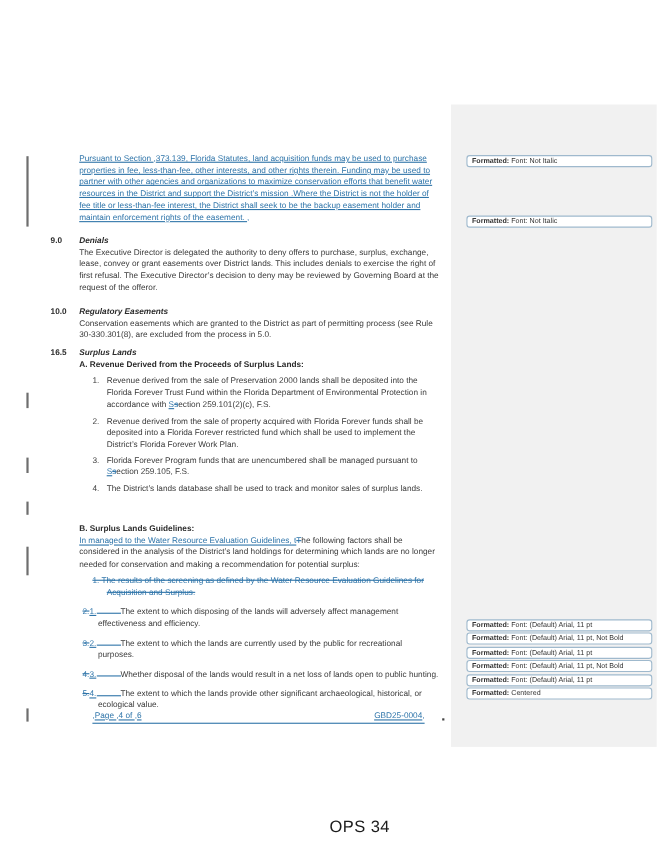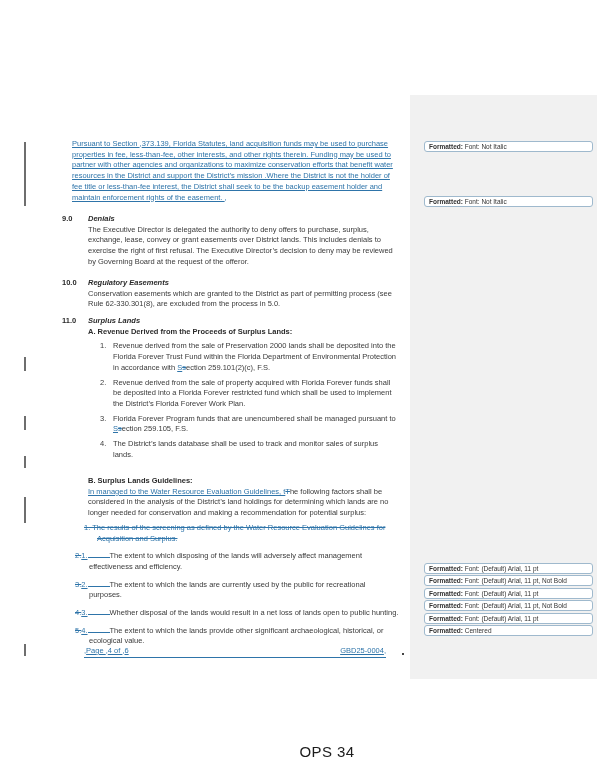--- a/index.html
+++ b/index.html
@@ -10,21 +10,21 @@
   }
   
   #doc{
     position:absolute;left:46px;top:0;width:354px;
     font-size:7.5px;line-height:10.7px;color:#3a3a3a;
   }
   .blk{position:absolute;left:0;width:354px;}
   .ins{color:#2e74a9;text-decoration:underline;}
   .del{color:#2e74a9;text-decoration:line-through;}
   .mk{color:#2e74a9;}
-  .sec{display:flex;margin-left:16px;}
+  .sec{display:flex;}
   .sec-num{width:26px;font-weight:bold;color:#2b2b2b;flex:none;}
   .sec-body{flex:1;}
   .sec-head{font-weight:bold;color:#2b2b2b;font-style:italic;}
   .a-item{display:flex;margin-left:12px;margin-top:4px;}
   .a-num{width:13px;flex:none;}
   .a-text{flex:1;}
   .para-ins{margin-left:26px;}
   .b-del-item{margin-left:38px;margin-top:4px;padding-left:13px;text-indent:-13px;}
   .b-renum{margin-left:29px;margin-top:5px;padding-left:14px;text-indent:-14px;}
   .tabgap{display:inline-block;width:22px;height:8px;border-bottom:1px solid #2e74a9;}
@@ -69,27 +69,27 @@
           <div class="sec-head">Denials</div>
           <div><span class="">The Executive Director is delegated the authority to deny offers to purchase, surplus, exchange, lease, convey or grant easements over District lands. This includes denials to exercise the right of first refusal. The Executive Director’s decision to deny may be reviewed by Governing Board at the request of the offeror.</span></div>
         </div>
       </div>
     </div>
     <div class="blk" style="top: 278px;">
       <div class="sec">
         <div class="sec-num">10.0</div>
         <div class="sec-body">
           <div class="sec-head">Regulatory Easements</div>
-          <div><span class="">Conservation easements which are granted to the District as part of permitting process (see Rule 62-330.301(8), are excluded from the process in 5.0.</span></div>
+          <div><span class="">Conservation easements which are granted to the District as part of permitting process (see Rule 30-330.301(8), are excluded from the process in 5.0.</span></div>
         </div>
       </div>
     </div>
     <div class="blk" style="top: 316px;">
       <div class="sec">
-        <div class="sec-num">11.0</div>
+        <div class="sec-num">16.5</div>
         <div class="sec-body">
           <div class="sec-head">Surplus Lands</div>
           <div class="subhead">A. Revenue Derived from the Proceeds of Surplus Lands:</div>
           <div class="a-item">
             <div class="a-num">1.</div>
             <div class="a-text"><span class="">Revenue derived from the sale of Preservation 2000 lands shall be deposited into the Florida Forever Trust Fund within the Florida Department of Environmental Protection in accordance with </span><span class="ins">S</span><span class="del">s</span><span class="">ection 259.101(2)(c), F.S.</span></div>
           </div>
           <div class="a-item">
             <div class="a-num">2.</div>
             <div class="a-text"><span class="">Revenue derived from the sale of property acquired with Florida Forever funds shall be deposited into a Florida Forever restricted fund which shall be used to implement the District’s Florida Forever Work Plan.</span></div>

